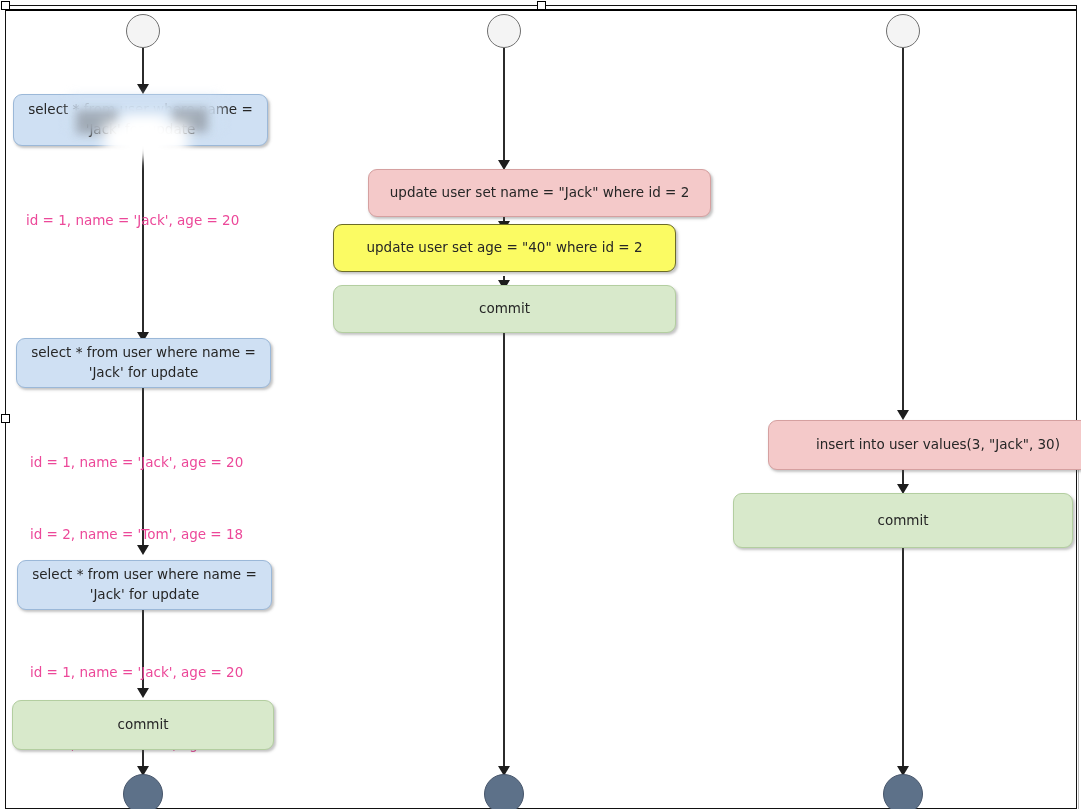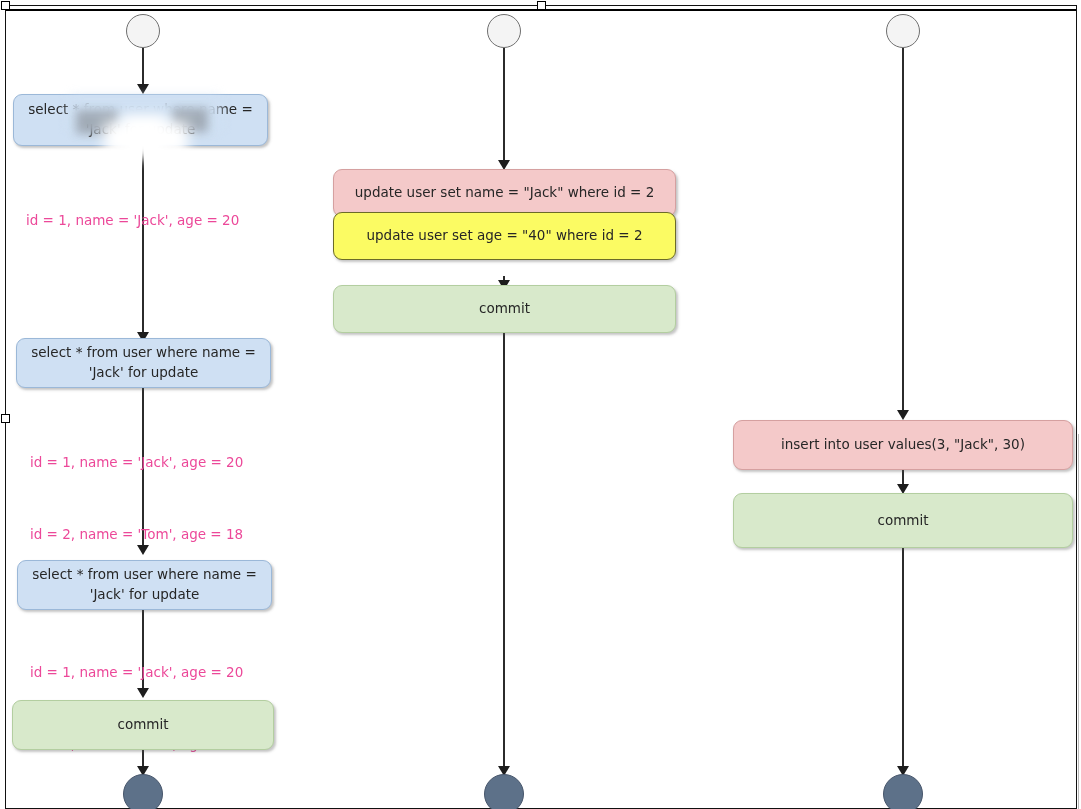--- a/index.html
+++ b/index.html
@@ -107,21 +107,21 @@
     font-family: "DejaVu Sans", sans-serif;
     font-size: 13.5px;
     line-height: 1.45;
     color: #262626;
     padding: 6px 10px;
     z-index: 8;
     box-shadow: 1.5px 2px 2.5px rgba(90,90,90,0.35);
   }
   .box.blue   { background: #cfe0f3; border: 1.3px solid #9bb8d8; }
   .box.green  { background: #d8e9cb; border: 1.3px solid #b3ceA0; }
-  .box.red    { background: #f4c9c9; border: 1.3px solid #d5a0a0; }
+  .box.red    { background: #f4c9c9; border: 1.3px solid #d5a0a0; margin-left: 35px; }
   .box.yellow { background: #fbfb63; border: 1.3px solid #6b6b28; }
 
   .box-label { display: block; white-space: pre-line; }
 
   
   .smudge {
     position: absolute;
     z-index: 9;
     pointer-events: none;
   }
@@ -233,21 +233,21 @@
     <div class="conn" style="left:503px; top:48px; height:120px;"></div>
     <div class="arrowhead" style="left:498px; top:160px;"></div>
 
     <div class="box red" style="left:333px; top:169px; width:343px; height:48px;">
       <span class="box-label">update user set name = "Jack" where id = 2</span>
     </div>
 
     <div class="conn" style="left:503px; top:217px; height:12px;"></div>
     <div class="arrowhead" style="left:498px; top:221px;"></div>
 
-    <div class="box yellow" style="left:333px; top:212px; width:343px; height:48px;">
+    <div class="box yellow" style="left:333px; top:224px; width:343px; height:48px;">
       <span class="box-label">update user set age = "40" where id = 2</span>
     </div>
 
     <div class="conn" style="left:503px; top:276px; height:12px;"></div>
     <div class="arrowhead" style="left:498px; top:280px;"></div>
 
     <div class="box green" style="left:333px; top:285px; width:343px; height:48px;">
       <span class="box-label">commit</span>
     </div>
 

